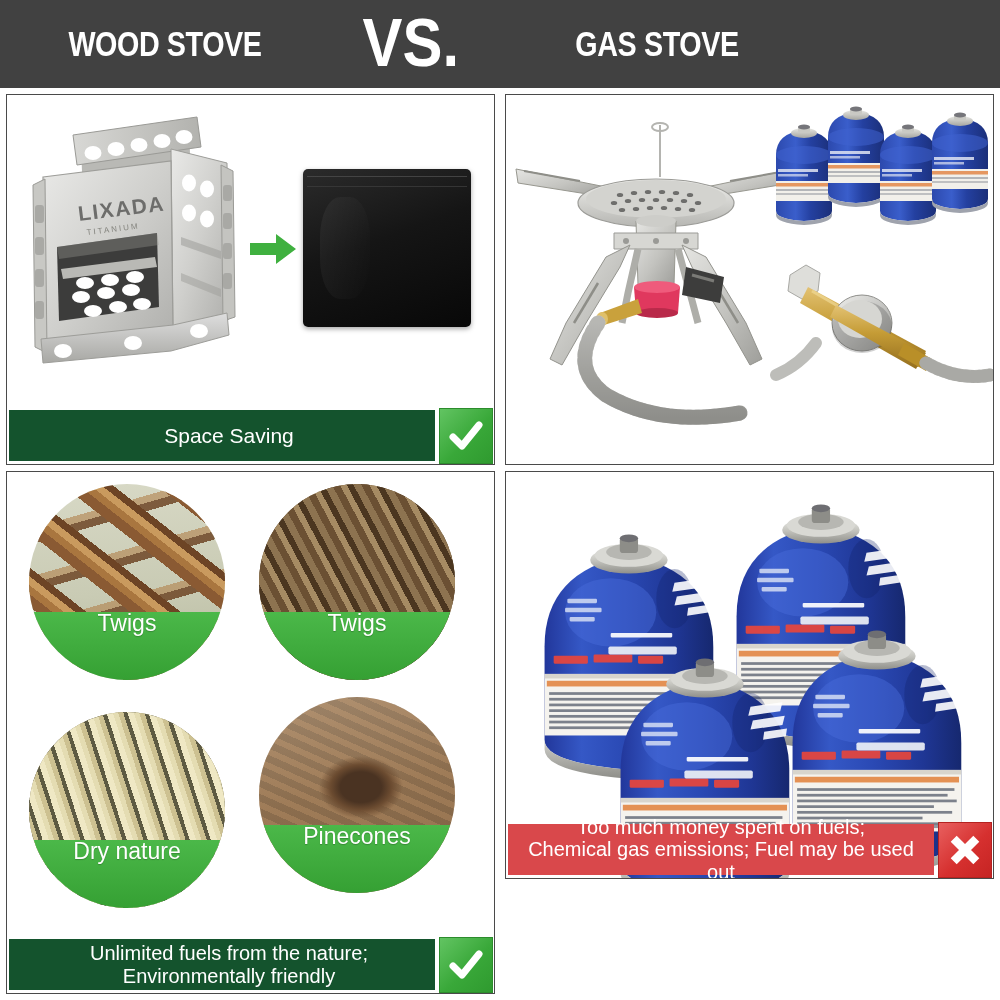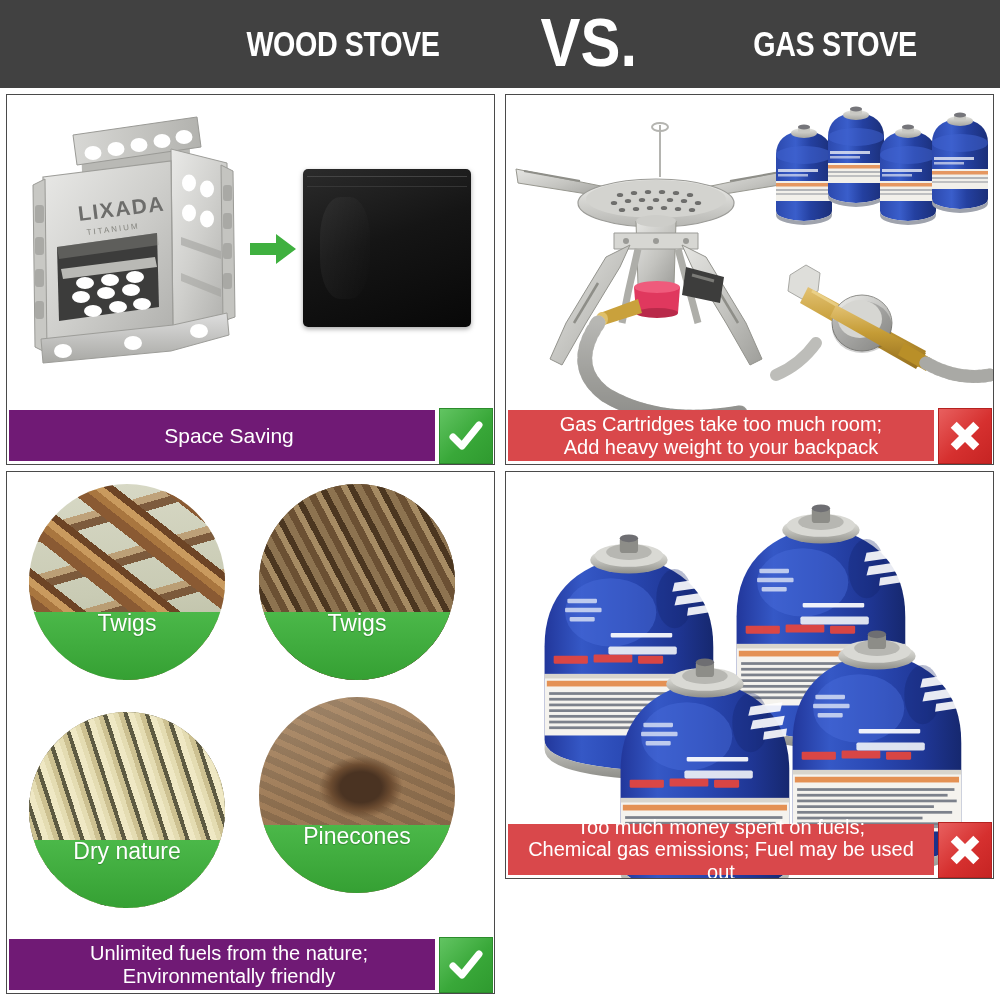--- a/index.html
+++ b/index.html
@@ -8,21 +8,21 @@
     background: #ffffff;
     font-family: "Liberation Sans", sans-serif;
     overflow: hidden;
   }
   #page { position: relative; width: 1000px; height: 1000px; background: #fff; }
 
   
   .header {
     position: absolute; left: 0; top: 0; width: 1000px; height: 88px;
     background: #414141;
-    display: flex; align-items: center; justify-content: flex-end;
+    display: flex; align-items: center; justify-content: flex-start;
   }
   .hdr-side {
     color: #ffffff;
     font-size: 35px; font-weight: bold;
     letter-spacing: -0.5px;
     transform: scaleX(0.82);
     white-space: nowrap;
   }
   .hdr-left  { width: 330px; text-align: center; margin-right: 26px; }
   .hdr-right { width: 330px; text-align: center; margin-left: 26px; }
@@ -54,21 +54,21 @@
   .banner {
     flex: 1 1 auto;
     display: flex; align-items: center; justify-content: center;
     text-align: center;
     color: #ffffff;
     font-size: 21px; line-height: 1.12;
     padding: 0 6px;
     margin: 2px 0 3px 2px;
   }
   .banner.two-line { font-size: 20px; }
-  .banner-green { background: #701a75; padding-left: 20px; }
+  .banner-green { background: #14532d; padding-left: 20px; }
   .banner-red   { background: #d9484b; }
   .badge {
     flex: 0 0 54px; width: 54px; align-self: stretch;
     margin: 0 1px 0 4px;
     display: flex; align-items: center; justify-content: center;
     color: #ffffff; font-weight: bold;
     line-height: 1;
   }
   .badge-green {
     background: linear-gradient(135deg,#62c462 0%,#39a839 55%,#2f9a2f 100%);
@@ -445,33 +445,20 @@
 
           <path d="M60 58 L150 106 L142 120 L54 70 Z" fill="url(#brass)"></path>
 
           <path d="M128 96 L156 112 L150 124 L122 108 Z" fill="#b98f28"></path>
 
           <path d="M150 116 Q182 134 214 128" stroke="#c2c2be" stroke-width="13" fill="none" stroke-linecap="round"></path>
           <path d="M150 116 Q182 134 214 128" stroke="#8f8f8b" stroke-width="13" fill="none" stroke-dasharray="2 4" opacity=".5" stroke-linecap="round"></path>
         </svg>
       </div>
 
-      <div class="banner-row">
-        <div class="banner banner-red two-line">
-          <div>
-            <div>Gas Cartridges take too much room;</div>
-            <div>Add heavy weight to your backpack</div>
-          </div>
-        </div>
-        <div class="badge badge-red">
-          <svg viewBox="0 0 34 34" width="32" height="32" aria-hidden="true">
-            <path d="M5 5 L29 29 M29 5 L5 29" stroke="#ffffff" stroke-width="9" stroke-linecap="butt"></path>
-          </svg>
-        </div>
-      </div>
 
     </div>
   </div>
 
   <div class="panel p-bl">
     <div class="panel-body">
       <div class="circles">
 
         <div class="circle c-0">
           <div class="photo tex-twigs"></div>

